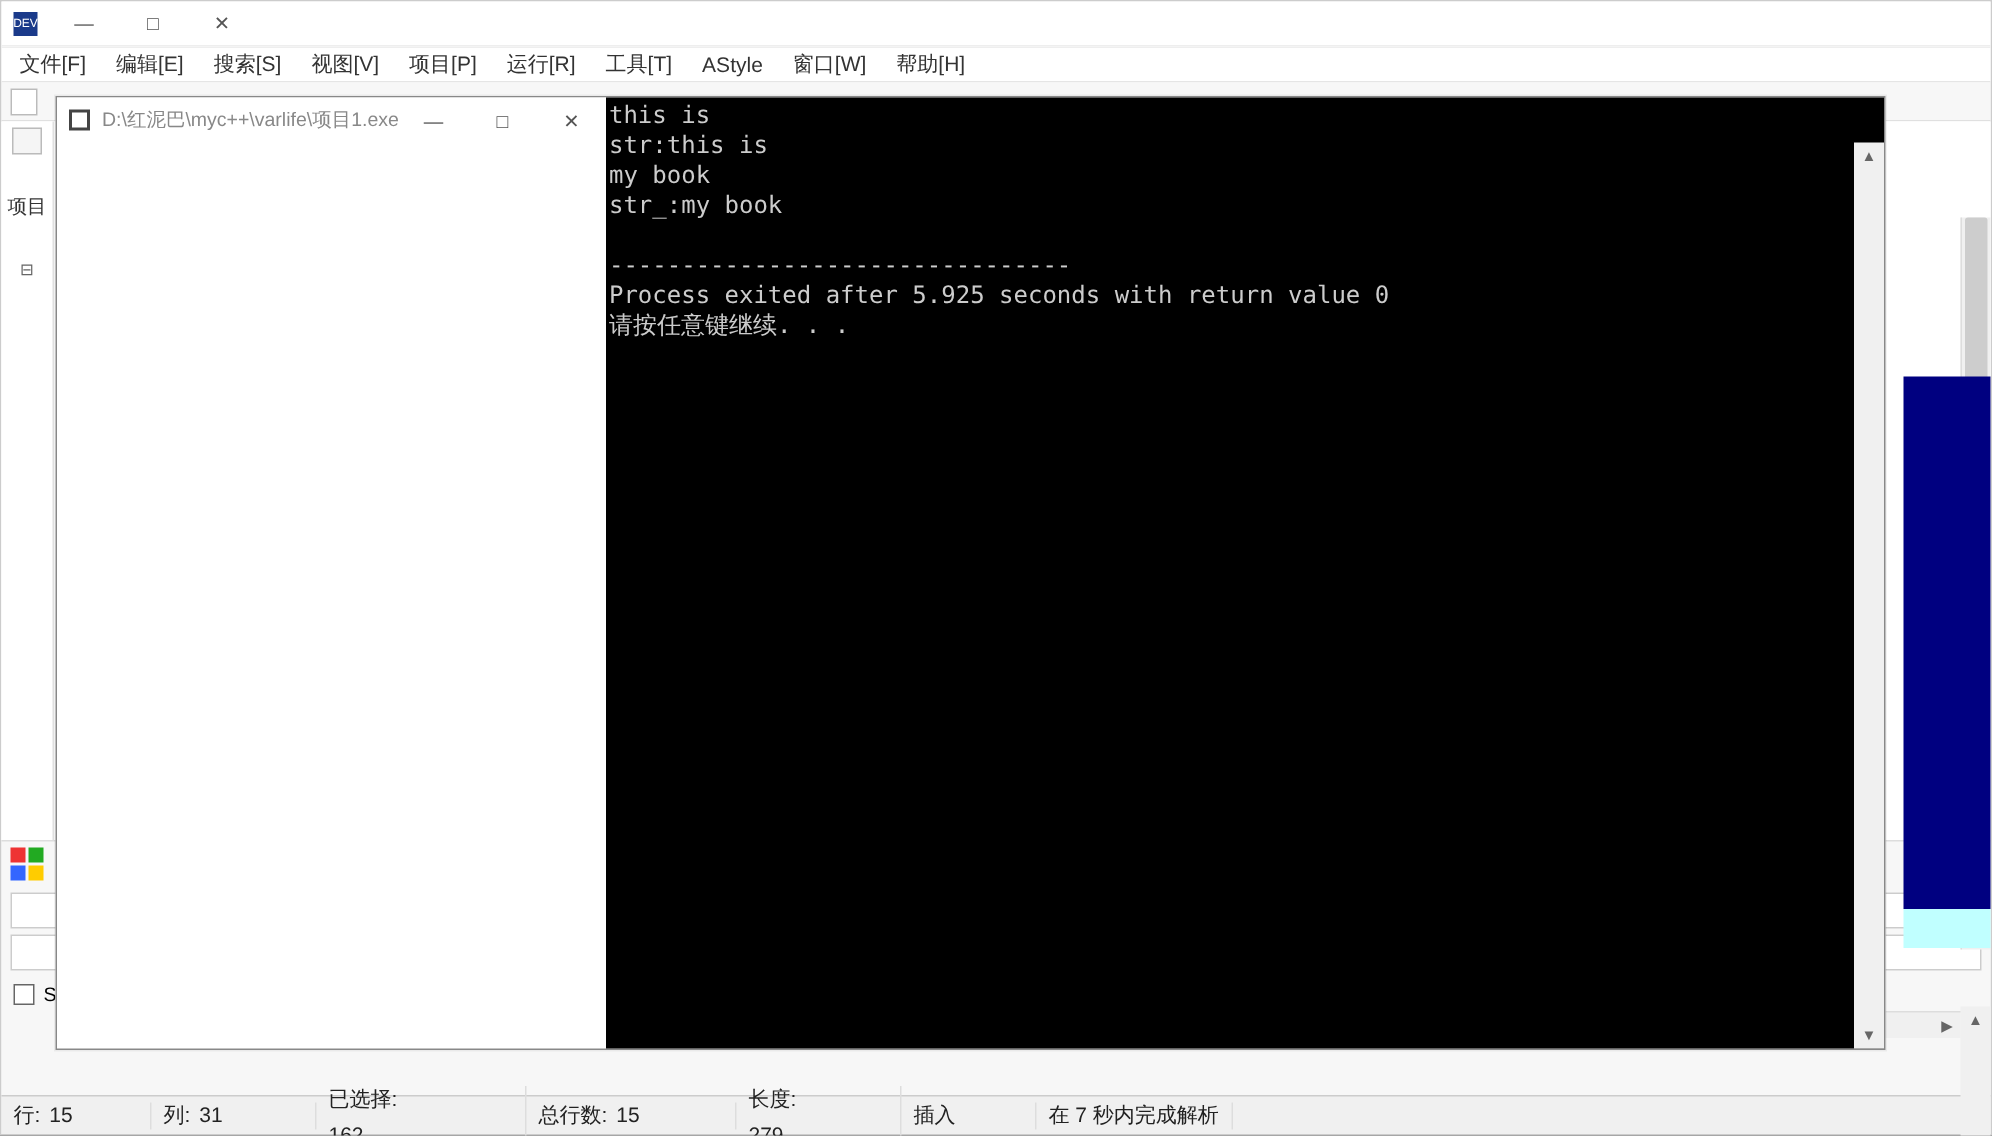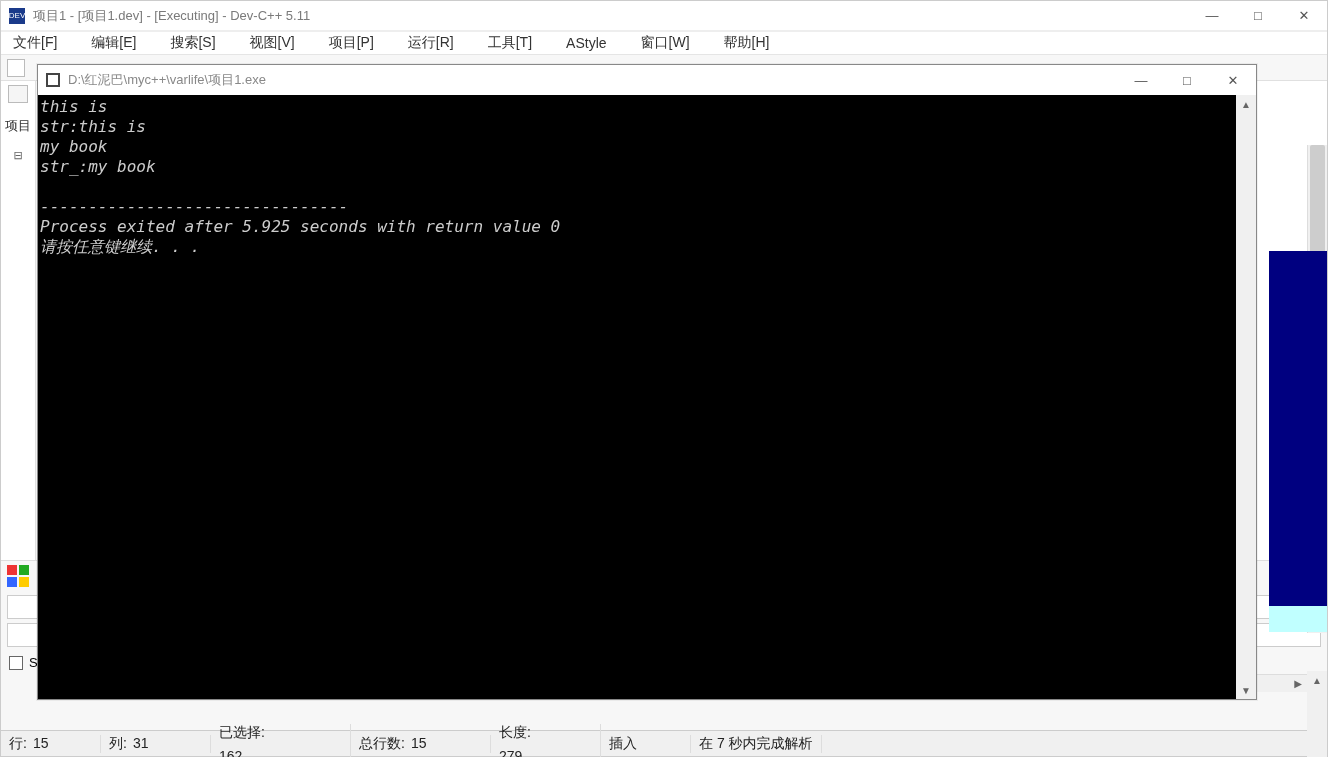--- a/index.html
+++ b/index.html
@@ -6,28 +6,28 @@
   html, body { width: 1328px; height: 757px; font-family: "Microsoft YaHei", "Segoe UI", sans-serif; font-size: 13px; background: #f0f0f0; overflow: hidden; }
 
   
   .outer-window { width: 1328px; height: 757px; display: flex; flex-direction: column; background: #fff; border: 1px solid #ccc; }
   .outer-titlebar { height: 30px; display: flex; align-items: center; background: #fff; border-bottom: 1px solid #eee; }
   .outer-titlebar .app-icon { width: 16px; height: 16px; margin: 0 8px; background:#1a3a8a; color:#fff; font-size:8px; font-weight:normal; display:flex; align-items:center; justify-content:center; }
   .outer-title { color:#7a7a7a; flex:1; font-size:13px; }
   .win-btns { display:flex; }
   .win-btn { width:46px; height:30px; display:flex; align-items:center; justify-content:center; color:#555; font-size:13px; }
 
-  .menubar { height:24px; display:flex; align-items:center; gap:26px; padding:0 8px; background:#fff; border-top:1px solid #eee; border-bottom:1px solid #e5e5e5; color:#333; font-size:14px; }
+  .menubar { height:24px; display:flex; align-items:center; gap:12px; padding:0 8px; background:#fff; border-top:1px solid #eee; border-bottom:1px solid #e5e5e5; color:#333; font-size:14px; }
   .menubar .menu-item { padding:2px 4px; }
 
   .toolbar { height:26px; background:#f7f7f7; border-bottom:1px solid #e0e0e0; display:flex; align-items:center; padding:0 6px; gap:4px; }
   .tool-ico { width:18px; height:18px; border:1px solid #bbb; background:#fff; }
 
   .workspace { flex:1; display:flex; position:relative; background:#fff; }
-  .left-panel { width:35px; background:#fff; border-right:1px solid #e0e0e0; display:flex; flex-direction:column; align-items:center; padding-top:4px; gap:8px; }
+  .left-panel { width:35px; background:#fff; border-right:1px solid #e0e0e0; display:flex; flex-direction:column; align-items:center; padding-top:4px; gap:20px; }
   .left-panel .ic { width:20px; height:18px; border:1px solid #bbb; background:#f5f5f5; }
   .left-label { writing-mode:horizontal-tb; font-size:13px; color:#333; margin-top:6px; }
   .tree-toggle { font-size:11px; color:#666; margin-top:6px; }
 
   .editor-area { flex:1; position:relative; background:#fff; }
 
   
   .right-strip { position:absolute; top:170px; right:0; width:58px; height:355px; background:#000080; }
   .right-strip-bottom { position:absolute; top:525px; right:0; width:58px; height:26px; background:#c0ffff; }
   .right-vscroll { position:absolute; top:64px; right:0; width:20px; height:488px; background:#f0f0f0; border-left:1px solid #ddd; }
@@ -51,43 +51,42 @@
   .hscroll .thumb { position:absolute; left:0; width:400px; top:2px; bottom:2px; background:#cdcdcd; border-radius:2px; }
 
   .statusbar { height:26px; background:#f0f0f0; border-top:1px solid #ccc; display:flex; align-items:center; font-size:14px; color:#333; }
   .statusbar .cell { padding:0 8px; border-right:1px solid #ddd; display:flex; gap:6px; }
   .statusbar .cell:last-child { border-right:none; }
   .statusbar .lbl { color:#222; }
   .statusbar .val { color:#222; }
   .statusbar .spacer { flex:1; }
 
   
-  .console-window { position:absolute; left:37px; top:64px; width:1220px; height:636px; background:#fff; border:1px solid #888; box-shadow:0 0 0 1px rgba(0,0,0,.05); display:flex; flex-direction:column; z-index:50; }
+  .console-window { position:absolute; left:37px; top:64px; width:1220px; height:636px; background:#fff; border:1px solid #888; box-shadow:0 0 0 1px rgba(0,0,0,.05); display:flex; flex-direction:row; z-index:50; }
   .console-titlebar { height:30px; display:flex; align-items:center; background:#fff; }
   .console-titlebar .c-icon { width:14px; height:14px; margin:0 8px; border:2px solid #444; }
   .console-title { color:#888; flex:1; font-size:13px; }
-  .console-body { flex:1; background:#000; position:relative;font-style:italic; }
+  .console-body { flex:1; background:#000; position:relative; }
   .console-text { white-space:pre; font-family:"NSimSun","SimSun","Consolas",monospace; font-size:16px; line-height:20px; color:#ccc; padding:2px 2px; }
   .console-vscroll { position:absolute; top:30px; right:0; width:20px; bottom:0; background:#f0f0f0; }
   .console-vscroll .arr { position:absolute; left:0; right:0; height:18px; display:flex; align-items:center; justify-content:center; color:#666; font-size:10px; }
   .console-vscroll .arr.top { top:0; } .console-vscroll .arr.bot { bottom:0; }
 
   
   .br-vscroll { position:absolute; right:0; top:590px; width:20px; height:110px; background:#f0f0f0; }
   .br-vscroll .arr { position:absolute; left:0; right:0; height:18px; display:flex; align-items:center; justify-content:center; color:#666; font-size:10px; }
   .br-vscroll .arr.top { top:0; }
 </style>
 </head>
 <body>
 
 <div class="outer-window">
 
   <div class="outer-titlebar">
     <div class="app-icon">DEV</div>
-    <div class="outer-title">项目1 - [项目1.dev] - [Executing] - Dev-C++ 5.11</div>
     <div class="win-btns">
       <div class="win-btn">—</div>
       <div class="win-btn">□</div>
       <div class="win-btn close">✕</div>
     </div>
   </div>
 
   <div class="menubar">
     <span class="menu-item">文件[F]</span>
     <span class="menu-item">编辑[E]</span>

